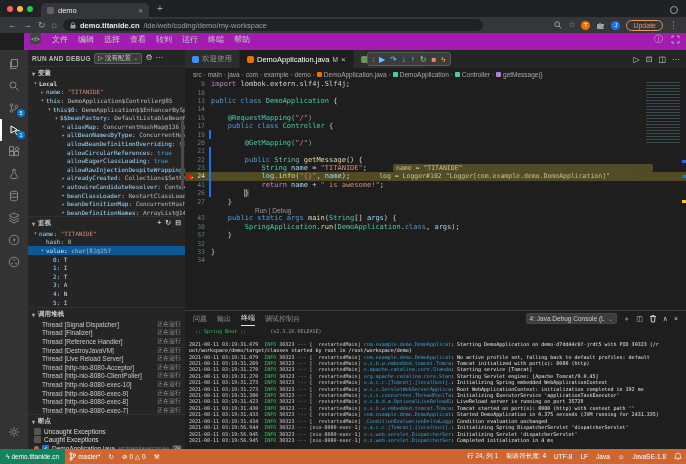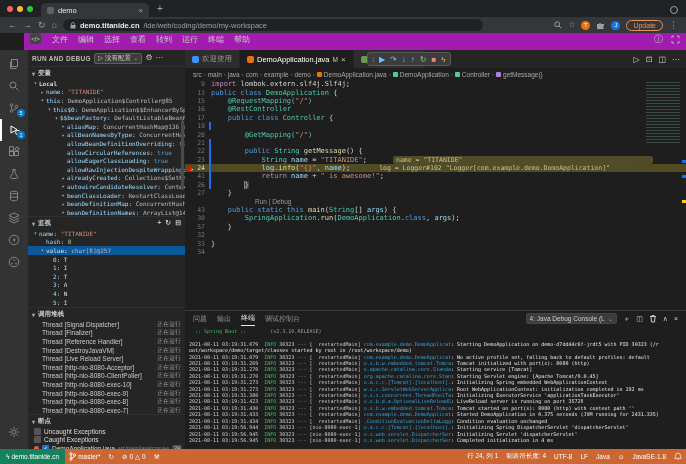--- a/index.html
+++ b/index.html
@@ -607,35 +607,36 @@
           <span><span class="bc-ico" style="background:#4ec9b0"></span>DemoApplication</span>
           <span class="bc-sep">›</span>
           <span><span class="bc-ico" style="background:#4ec9b0"></span>Controller</span>
           <span class="bc-sep">›</span>
           <span><span class="bc-ico" style="background:#b180d7"></span>getMessage()</span>
         </div>
 
       <div class="codearea">
         <div class="code-rows" id="code-rows">
             <div class="crow"><span class="ln">9</span><span class="chgbar"></span><span class="ctext"><span class="tok-m">import</span><span class="tok-p"> lombok.extern.slf4j.Slf4j;</span></span></div>
+            <div class="crow"><span class="ln">10</span><span class="chgbar"></span><span class="ctext"></span></div>
             <div class="crow"><span class="ln">13</span><span class="chgbar"></span><span class="ctext"><span class="tok-k">public class </span><span class="tok-t">DemoApplication</span><span class="tok-p"> {</span></span></div>
+            <div class="crow"><span class="ln">14</span><span class="chgbar"></span><span class="ctext"></span></div>
             <div class="crow"><span class="ln">15</span><span class="chgbar"></span><span class="ctext"><span class="tok-p">    </span><span class="tok-a">@RequestMapping(</span><span class="tok-s">"/"</span><span class="tok-a">)</span></span></div>
-            <div class="crow"><span class="ln">16</span><span class="chgbar"></span><span class="ctext"><span class="tok-p">    </span><span class="tok-a">@RestController</span></span></div>
             <div class="crow"><span class="ln">17</span><span class="chgbar"></span><span class="ctext"><span class="tok-p">    </span><span class="tok-k">public class </span><span class="tok-t">Controller</span><span class="tok-p"> {</span></span></div>
             <div class="crow chg"><span class="ln">19</span><span class="chgbar"></span><span class="ctext"></span></div>
             <div class="crow"><span class="ln">20</span><span class="chgbar"></span><span class="ctext"><span class="tok-p">        </span><span class="tok-a">@GetMapping(</span><span class="tok-s">"/"</span><span class="tok-a">)</span></span></div>
             <div class="crow chg"><span class="ln">21</span><span class="chgbar"></span><span class="ctext"></span></div>
             <div class="crow chg"><span class="ln">22</span><span class="chgbar"></span><span class="ctext"><span class="tok-p">        </span><span class="tok-k">public </span><span class="tok-t">String </span><span class="tok-f">getMessage</span><span class="tok-p">() {</span></span></div>
             <div class="crow chg"><span class="ln">23</span><span class="chgbar"></span><span class="ctext"><span class="tok-p">            </span><span class="tok-t">String </span><span class="tok-v">name</span><span class="tok-p"> = </span><span class="tok-s">"TITANIDE"</span><span class="tok-p">;</span></span><span class="chip">name = "TITANIDE"</span></div>
             <div class="crow cur chg"><span class="bp-arrow"><span class="dot"></span><span class="arr">▶</span></span><span class="ln">24</span><span class="chgbar"></span><span class="ctext"><span class="tok-p">            </span><span class="tok-v">log</span><span class="tok-p">.</span><span class="tok-f">info</span><span class="tok-p">(</span><span class="tok-s">"{}"</span><span class="tok-p">, </span><span class="tok-v">name</span><span class="tok-p">);</span></span><span class="chip">log = Logger#102 "Logger[com.example.demo.DemoApplication]"</span></div>
             <div class="crow chg"><span class="ln">41</span><span class="chgbar"></span><span class="ctext"><span class="tok-p">            </span><span class="tok-m">return </span><span class="tok-v">name</span><span class="tok-p"> + </span><span class="tok-s">" is awesome!"</span><span class="tok-p">;</span></span></div>
             <div class="crow chg"><span class="ln">26</span><span class="chgbar"></span><span class="ctext"><span class="tok-p">        </span><span class="tok-x">}</span></span></div>
             <div class="crow"><span class="ln">27</span><span class="chgbar"></span><span class="ctext"><span class="tok-p">    }</span></span></div>
             <div class="crow"><span class="ln"></span><span class="chgbar"></span><span class="lens">Run | Debug</span></div>
-            <div class="crow"><span class="ln">43</span><span class="chgbar"></span><span class="ctext"><span class="tok-p">    </span><span class="tok-k">public static this </span><span class="tok-f">main</span><span class="tok-p">(</span><span class="tok-t">String</span><span class="tok-p">[] </span><span class="tok-v">args</span><span class="tok-p">) {</span></span></div>
+            <div class="crow"><span class="ln">43</span><span class="chgbar"></span><span class="ctext"><span class="tok-p">    </span><span class="tok-k">public static args </span><span class="tok-f">main</span><span class="tok-p">(</span><span class="tok-t">String</span><span class="tok-p">[] </span><span class="tok-v">args</span><span class="tok-p">) {</span></span></div>
             <div class="crow"><span class="ln">30</span><span class="chgbar"></span><span class="ctext"><span class="tok-p">        </span><span class="tok-t">SpringApplication</span><span class="tok-p">.</span><span class="tok-f">run</span><span class="tok-p">(</span><span class="tok-t">DemoApplication</span><span class="tok-p">.</span><span class="tok-k">class</span><span class="tok-p">, </span><span class="tok-v">args</span><span class="tok-p">);</span></span></div>
             <div class="crow"><span class="ln">57</span><span class="chgbar"></span><span class="ctext"><span class="tok-p">    }</span></span></div>
             <div class="crow"><span class="ln">32</span><span class="chgbar"></span><span class="ctext"></span></div>
             <div class="crow"><span class="ln">33</span><span class="chgbar"></span><span class="ctext"><span class="tok-p">}</span></span></div>
             <div class="crow"><span class="ln">34</span><span class="chgbar"></span><span class="ctext"></span></div>
           </div>
         <div class="minimap"></div>
         <div class="overview">
           <div class="ov-mark" style="top:120px;background:#ffcc00"></div>
           <div class="ov-mark" style="top:80px;background:#1f6feb"></div>

